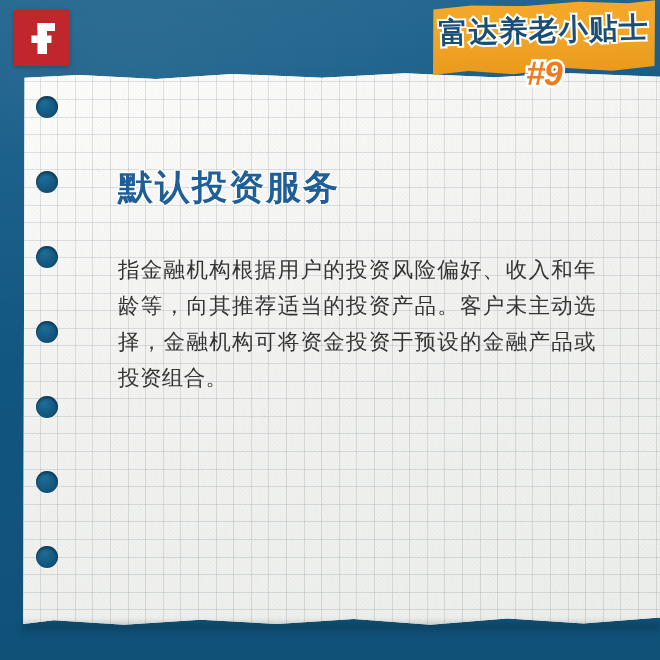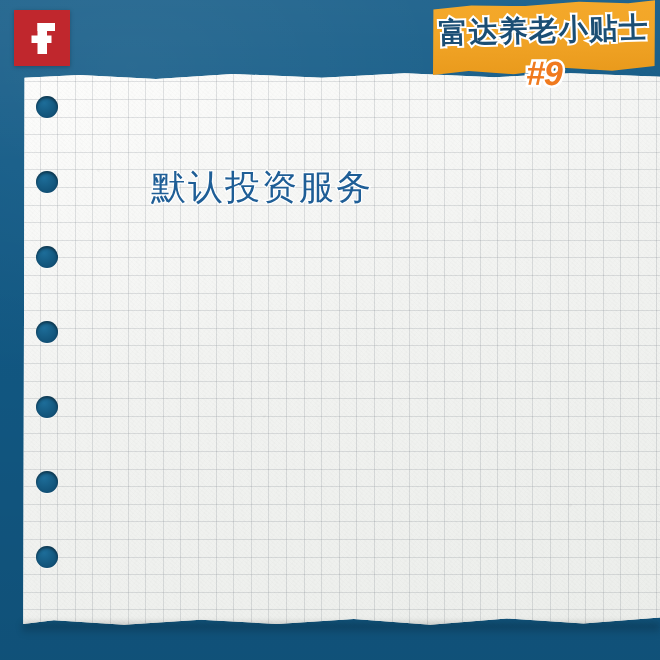--- a/index.html
+++ b/index.html
@@ -154,27 +154,26 @@
     letter-spacing: -1px;
     transform: rotate(0.6deg);
   }
 
   
   #card-title {
     position: absolute;
     left: 118px;
     top: 164px;
     font-size: 35px;
-    font-weight: normal;
+    font-weight: bold;
     letter-spacing: 2px;
     color: #1F5E96;
     -webkit-text-stroke: 2.5px rgba(255,255,255,0.85);
     paint-order: stroke fill;
     text-shadow: 0 1px 0 rgba(255,255,255,0.9);
-    margin-left: 33px;
   }
 
   #card-body {
     position: absolute;
     left: 118px;
     top: 252px;
     width: 478px;
     font-size: 21.5px;
     line-height: 36px;
     color: #343434;
@@ -218,14 +217,15 @@
 
   <div id="banner">
     <div id="banner-tape"></div>
     <div id="banner-title">富达养老小贴士</div>
   </div>
   <div style="position:absolute;left:432px;top:2px;width:224px;height:110px;pointer-events:none;">
     <div id="banner-number">#9</div>
   </div>
 
   <div id="card-title">默认投资服务</div>
+  <div id="card-body">指金融机构根据用户的投资风险偏好、收入和年龄等，向其推荐适当的投资产品。客户未主动选择，金融机构可将资金投资于预设的金融产品或投资组合。</div>
 
 </div>
 
 </body></html>

